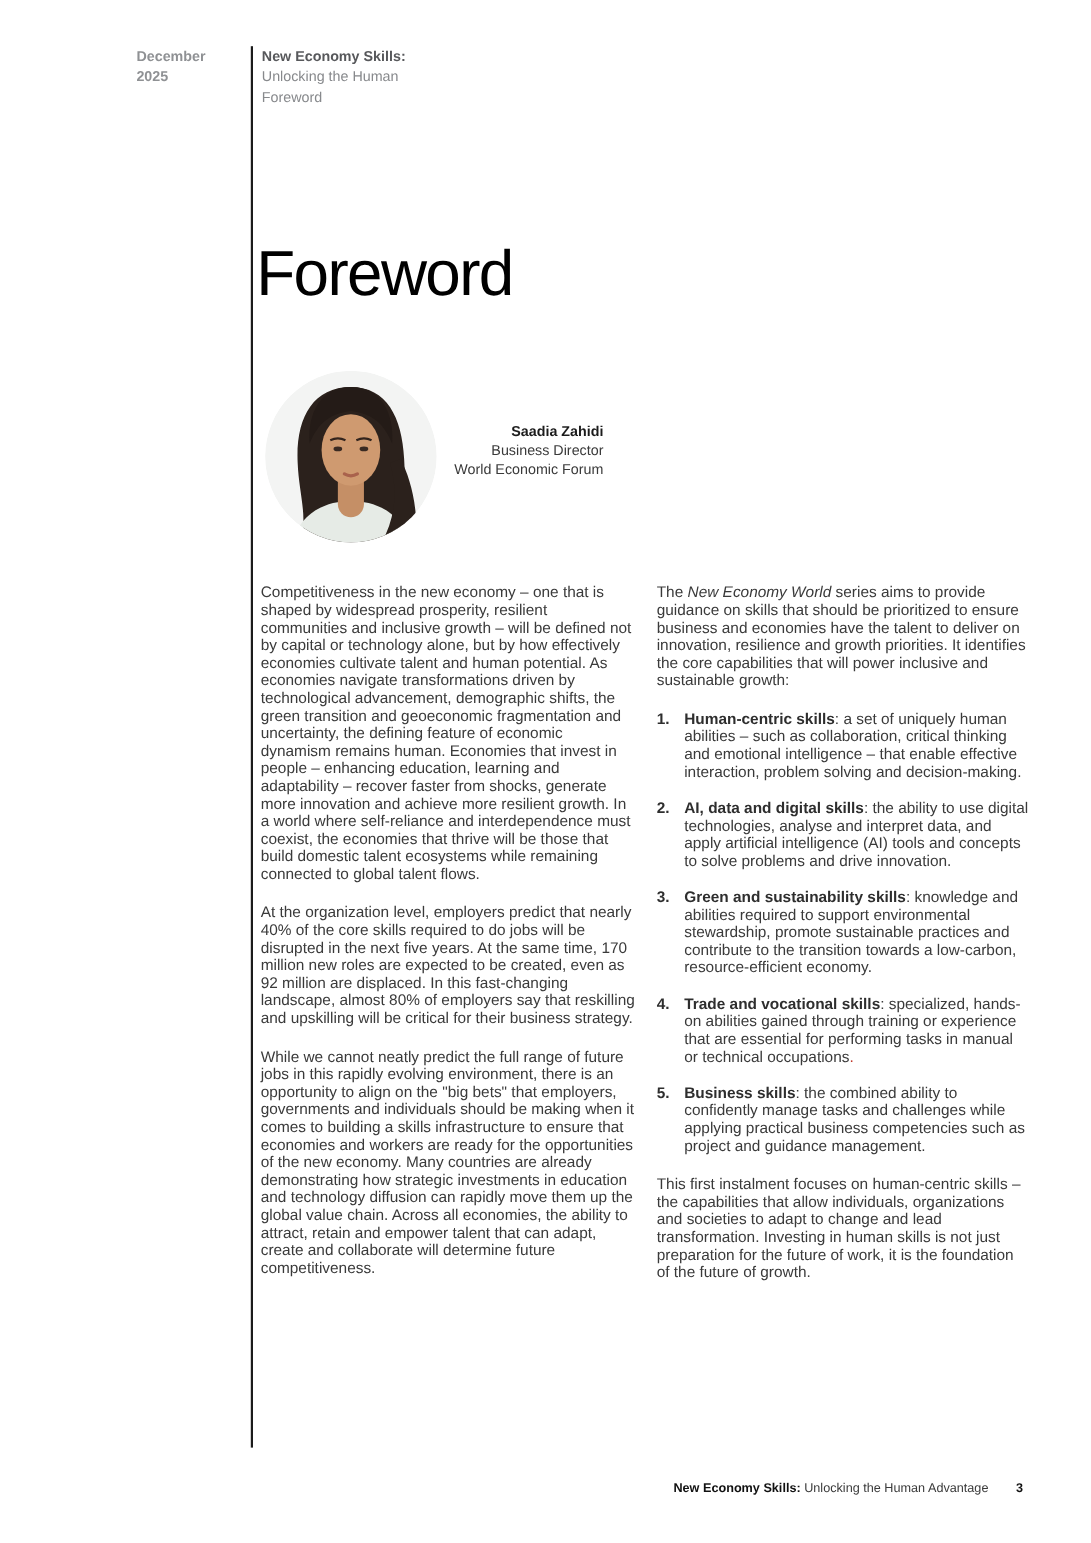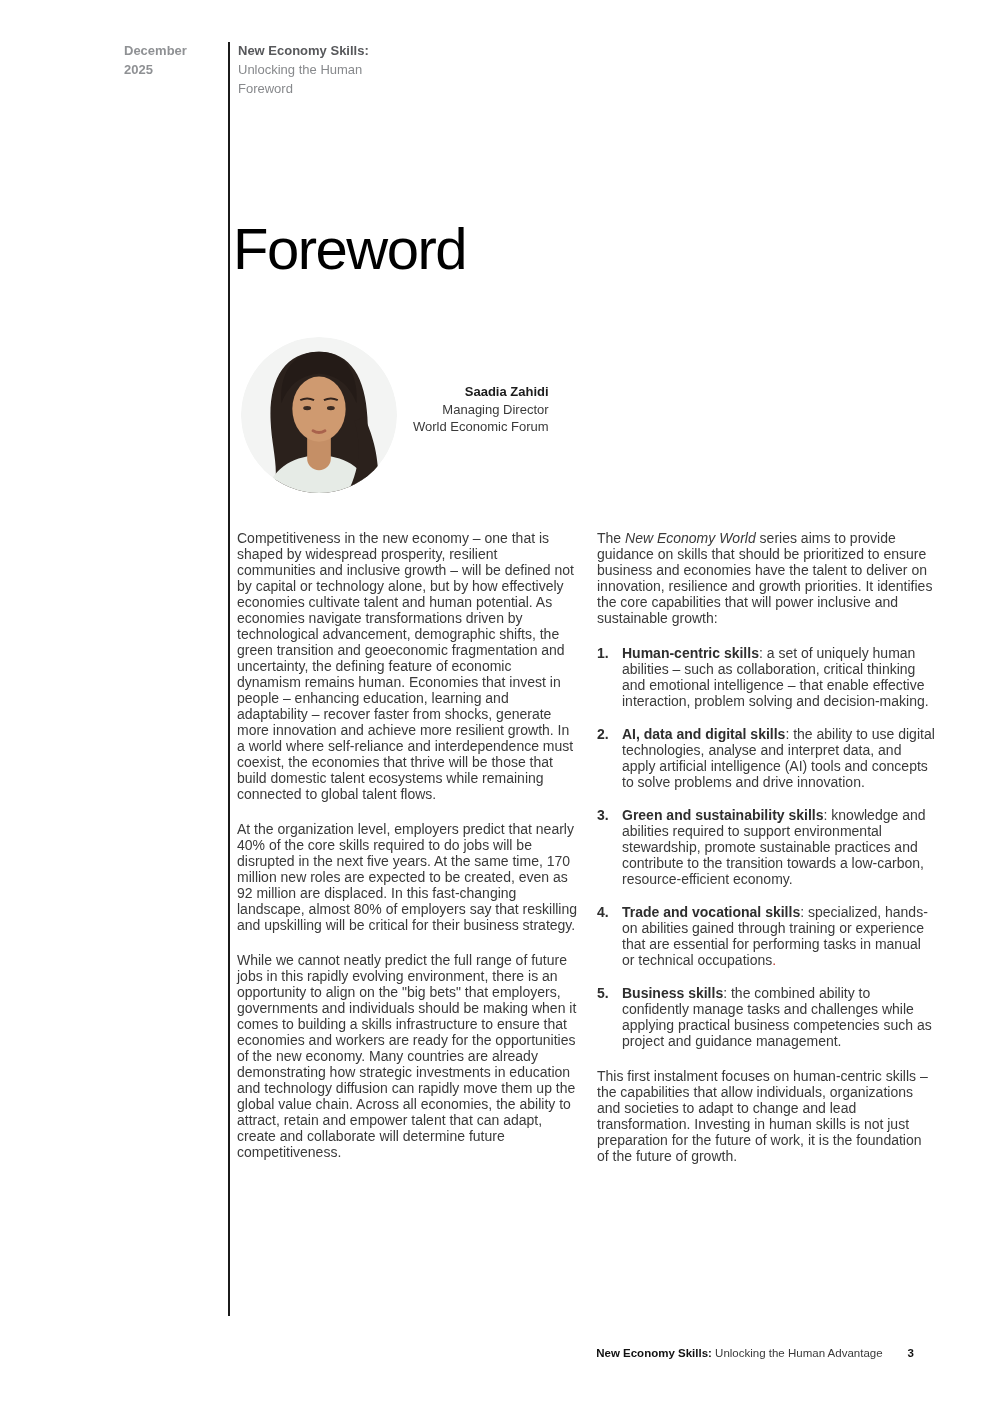--- a/index.html
+++ b/index.html
@@ -51,21 +51,21 @@
   .italic { font-style:italic; }
   .bold-lead { font-weight:bold; color:#2e2e2e; }
   .skills-list { margin:0 0 19px 0; list-style:none; }
   .skills-list .item {
     display:grid; grid-template-columns:25px 1fr;
     margin-bottom:17px;
   }
   .item-num { font-weight:bold; color:#2e2e2e; }
   .red-period { color:#c13528; }
   .footer {
-    position:absolute; right:78px; top:1346px;
+    position:absolute; right:62px; top:1346px;
     display:flex; align-items:baseline; gap:25px;
     font-size:11.5px; line-height:15px; color:#3a3a3a;
     white-space:nowrap;
   }
   .footer .f-bold { font-weight:bold; color:#111111; }
   .footer .f-page { font-weight:bold; color:#111111; }
 </style>
 </head>
 <body>
 
@@ -102,21 +102,21 @@
         <ellipse cx="92" cy="73" rx="4" ry="2.2" fill="#3a2a22"></ellipse>
         <path d="M61 65 Q68 61.5 75 65" stroke="#33241d" stroke-width="2" fill="none"></path>
         <path d="M85 65 Q92 61.5 99 65" stroke="#33241d" stroke-width="2" fill="none"></path>
         <path d="M74 96 Q80 99.5 86 96" stroke="#a9624c" stroke-width="3" fill="none" stroke-linecap="round"></path>
       </g>
     </svg>
   </div>
 
   <div class="author-block">
     <div class="author-name">Saadia Zahidi</div>
-    <div>Managing Director</div>
+    <div>Business Director</div>
     <div>World Economic Forum</div>
   </div>
 
   <div class="col col-left">
     <p>Competitiveness in the new economy – one that is shaped by widespread prosperity, resilient communities and inclusive growth – will be defined not by capital or technology alone, but by how effectively economies cultivate talent and human potential. As economies navigate transformations driven by technological advancement, demographic shifts, the green transition and geoeconomic fragmentation and uncertainty, the defining feature of economic dynamism remains human. Economies that invest in people – enhancing education, learning and adaptability – recover faster from shocks, generate more innovation and achieve more resilient growth. In a world where self-reliance and interdependence must coexist, the economies that thrive will be those that build domestic talent ecosystems while remaining connected to global talent flows.</p>
     <p>At the organization level, employers predict that nearly 40% of the core skills required to do jobs will be disrupted in the next five years. At the same time, 170 million new roles are expected to be created, even as 92 million are displaced. In this fast-changing landscape, almost 80% of employers say that reskilling and upskilling will be critical for their business strategy.</p>
     <p>While we cannot neatly predict the full range of future jobs in this rapidly evolving environment, there is an opportunity to align on the "big bets" that employers, governments and individuals should be making when it comes to building a skills infrastructure to ensure that economies and workers are ready for the opportunities of the new economy. Many countries are already demonstrating how strategic investments in education and technology diffusion can rapidly move them up the global value chain. Across all economies, the ability to attract, retain and empower talent that can adapt, create and collaborate will determine future competitiveness.</p>
   </div>
 
   <div class="col col-right">

